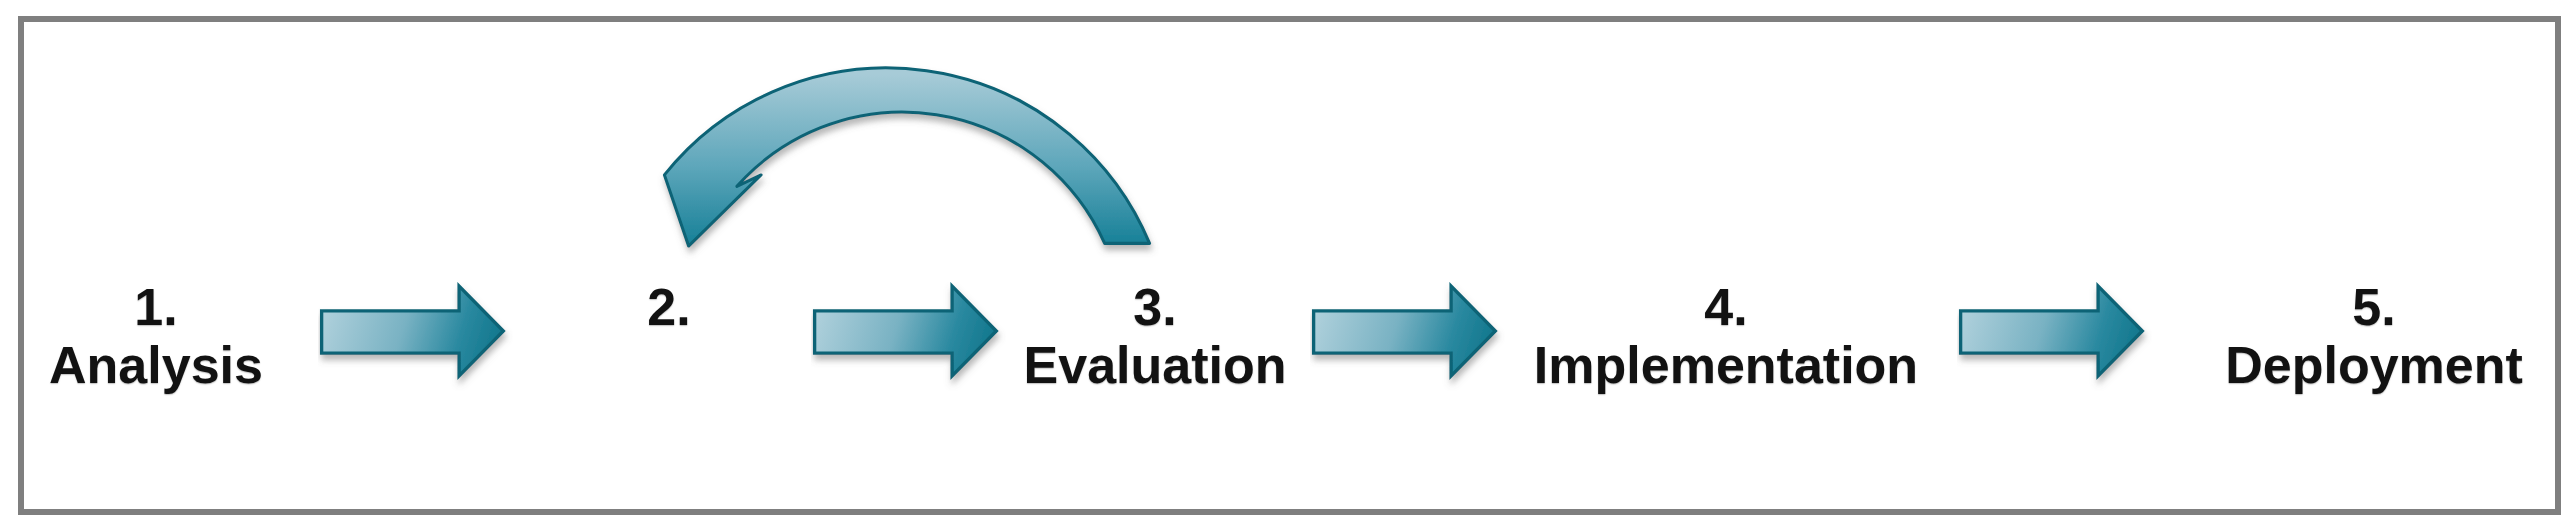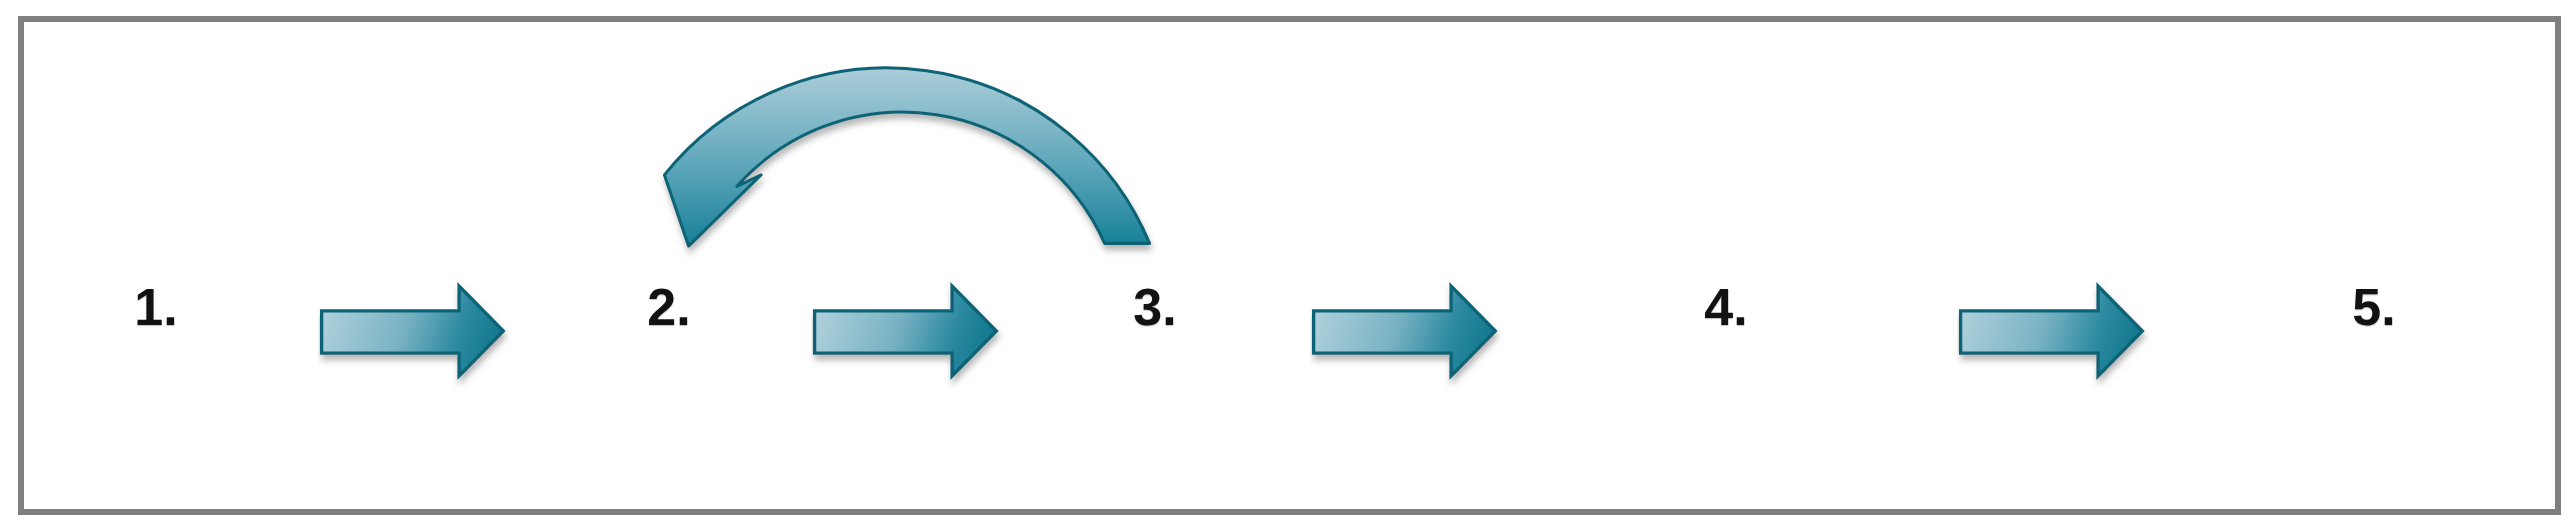--- a/index.html
+++ b/index.html
@@ -112,28 +112,32 @@
   </svg>
   <svg class="flow-arrow flow-arrow-3" viewBox="0 0 290 170">
     <polygon points="5,43 210,43 210,6 276,73 210,140 210,106 5,106" fill="url(#gradArrow)" stroke="#0c6476" stroke-width="5" filter="url(#softShadow)"></polygon>
   </svg>
   <svg class="flow-arrow flow-arrow-4" viewBox="0 0 290 170">
     <polygon points="5,43 210,43 210,6 276,73 210,140 210,106 5,106" fill="url(#gradArrow)" stroke="#0c6476" stroke-width="5" filter="url(#softShadow)"></polygon>
   </svg>
 
   <div class="step step-1">
     <div>1.</div>
+    <div>Analysis</div>
   </div>
   <div class="step step-2">
     <div>2.</div>
   </div>
   <div class="step step-3">
     <div>3.</div>
+    <div>Evaluation</div>
   </div>
   <div class="step step-4">
     <div>4.</div>
+    <div>Implementation</div>
   </div>
   <div class="step step-5">
     <div>5.</div>
+    <div>Deployment</div>
   </div>
 
 </div>
 
 
 </body></html>

